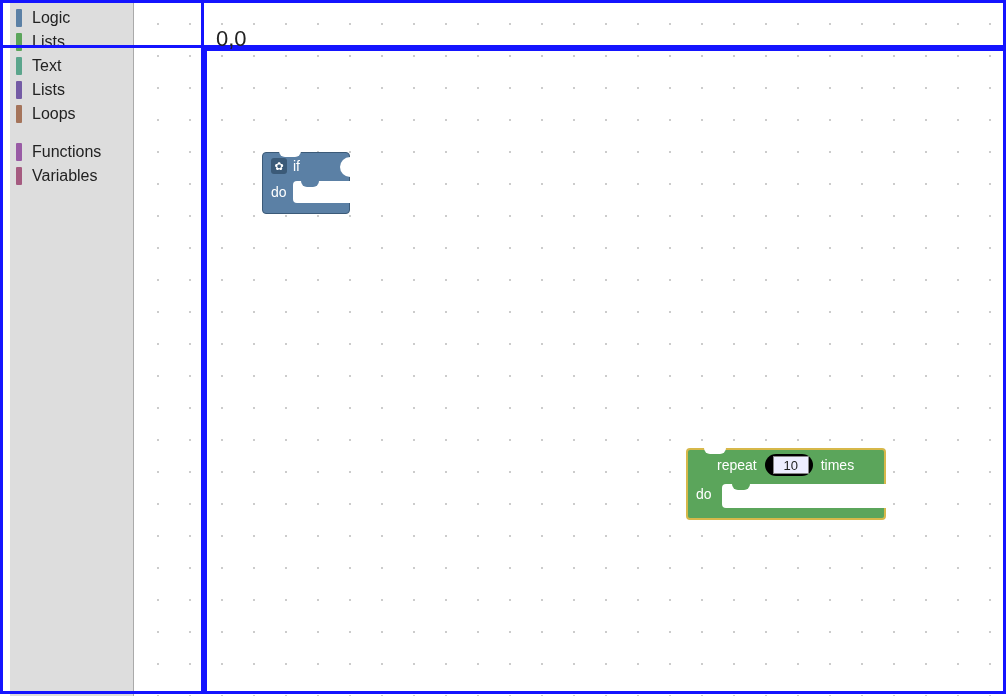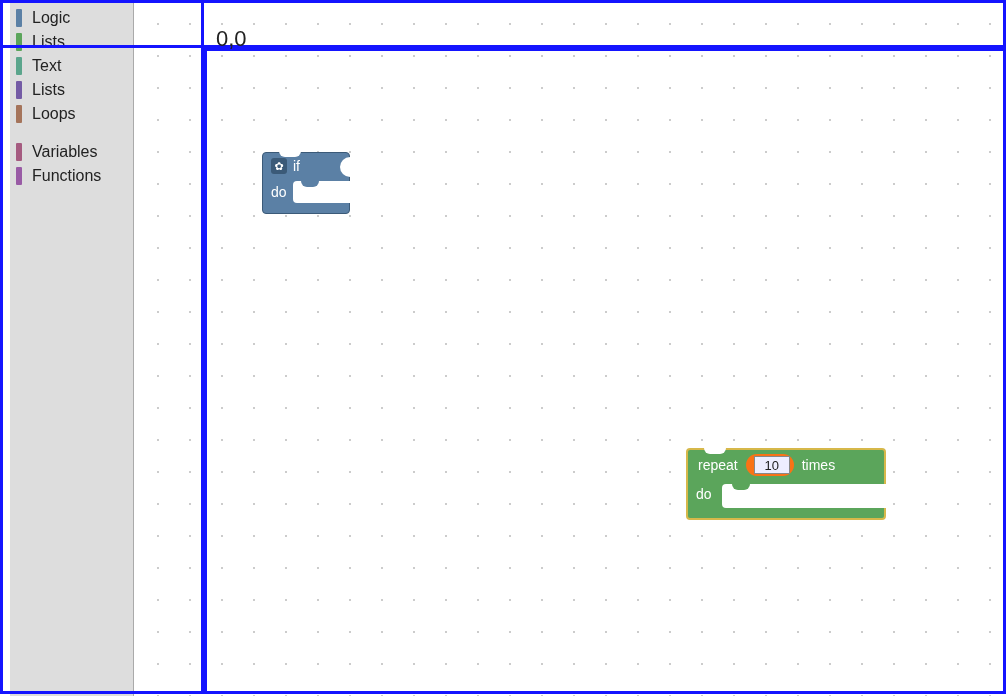--- a/index.html
+++ b/index.html
@@ -137,27 +137,28 @@
     .if-block .cbay-inner-notch { top: 28px; left: 38px; background: #5b80a5; }
 
     
     .repeat-block {
       left: 686px;
       top: 448px;
       width: 200px;
       height: 72px;
       background: #5ba55b;
       border: 2px solid #d6b84a; 
+      padding-left: 19px;
     }
     .repeat-block .notch-top { background: #fff; }
     .repeat-block .row1 { height: 30px; padding: 0 10px 0 10px; }
     .repeat-block .num-socket {
       display: inline-flex;
       align-items: flex-end;
-      background: #f97316;
+      background: #000000;
       border-radius: 14px;
       padding: 2px 4px 2px 8px;
       margin: 0 8px;
     }
     .repeat-block .num-input {
       width: 36px;
       height: 18px;
       border: 1px solid #888;
       background: #eef;
       color: #222;
@@ -207,26 +208,26 @@
     <div class="toolbox-item">
       <span class="toolbox-swatch" style="background: rgb(116, 91, 165);"></span>
       <span>Lists</span>
     </div>
     <div class="toolbox-item">
       <span class="toolbox-swatch" style="background: rgb(165, 116, 91);"></span>
       <span>Loops</span>
     </div>
     <div class="toolbox-gap"></div>
     <div class="toolbox-item">
+      <span class="toolbox-swatch" style="background: rgb(153, 91, 165);"></span>
+      <span>Functions</span>
+    </div>
+    <div class="toolbox-item">
       <span class="toolbox-swatch" style="background: rgb(165, 91, 128);"></span>
       <span>Variables</span>
-    </div>
-    <div class="toolbox-item">
-      <span class="toolbox-swatch" style="background: rgb(153, 91, 165);"></span>
-      <span>Functions</span>
     </div>
   </div>
 
   <div class="workspace"></div>
 
   <div class="block if-block">
     <span class="notch-top"></span>
     <div class="row">
       <span class="gear">✿</span>
       <span>if</span>

